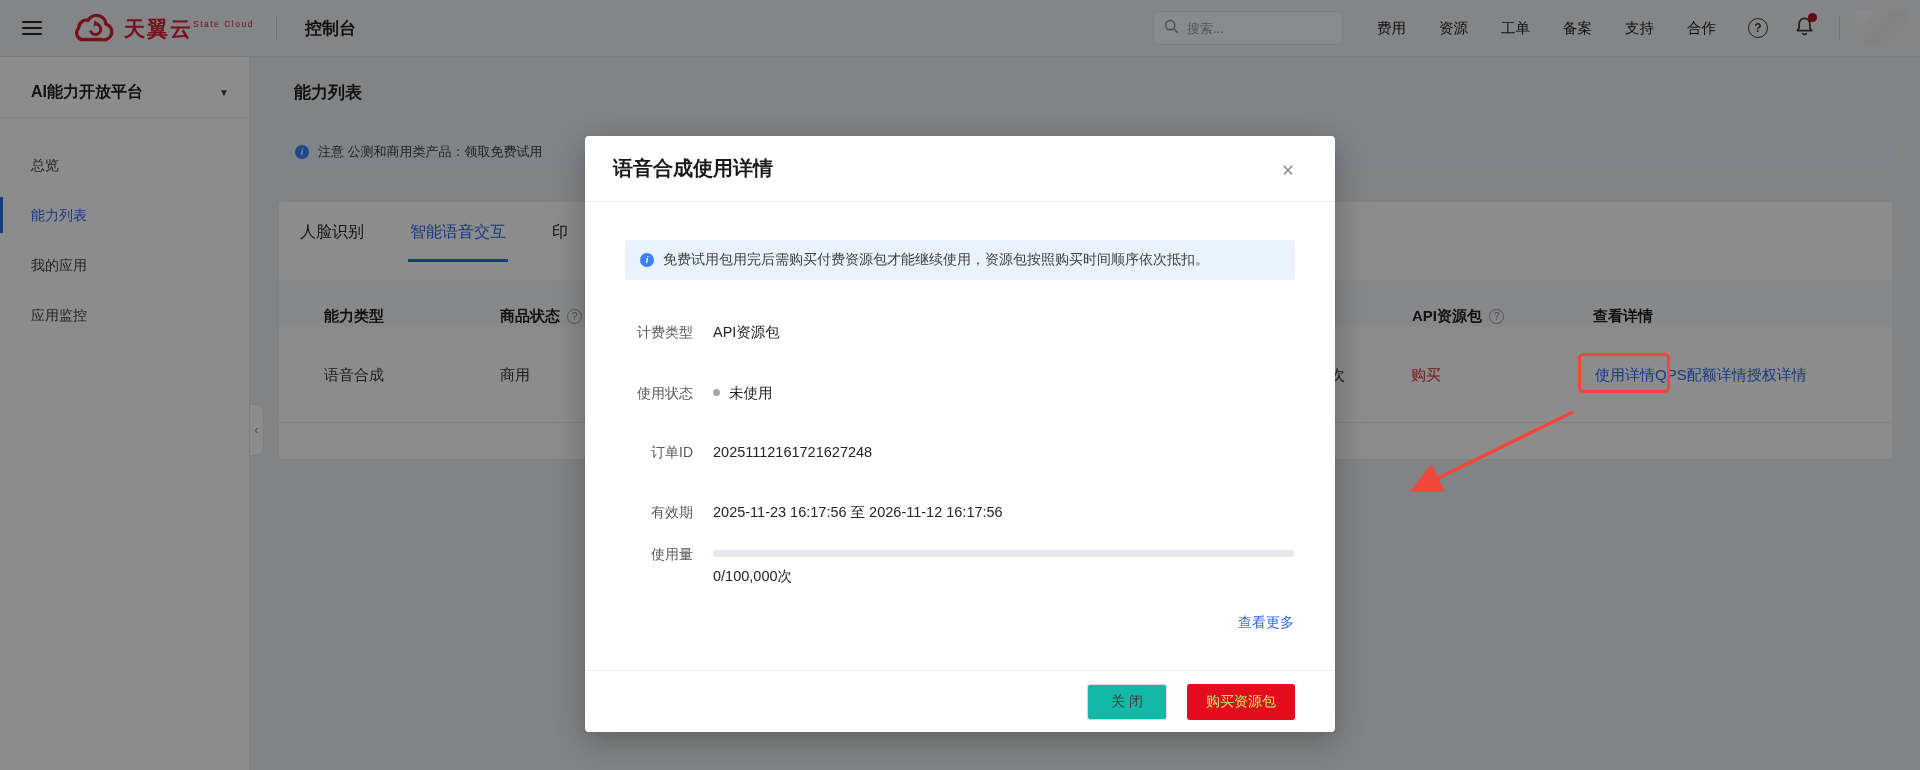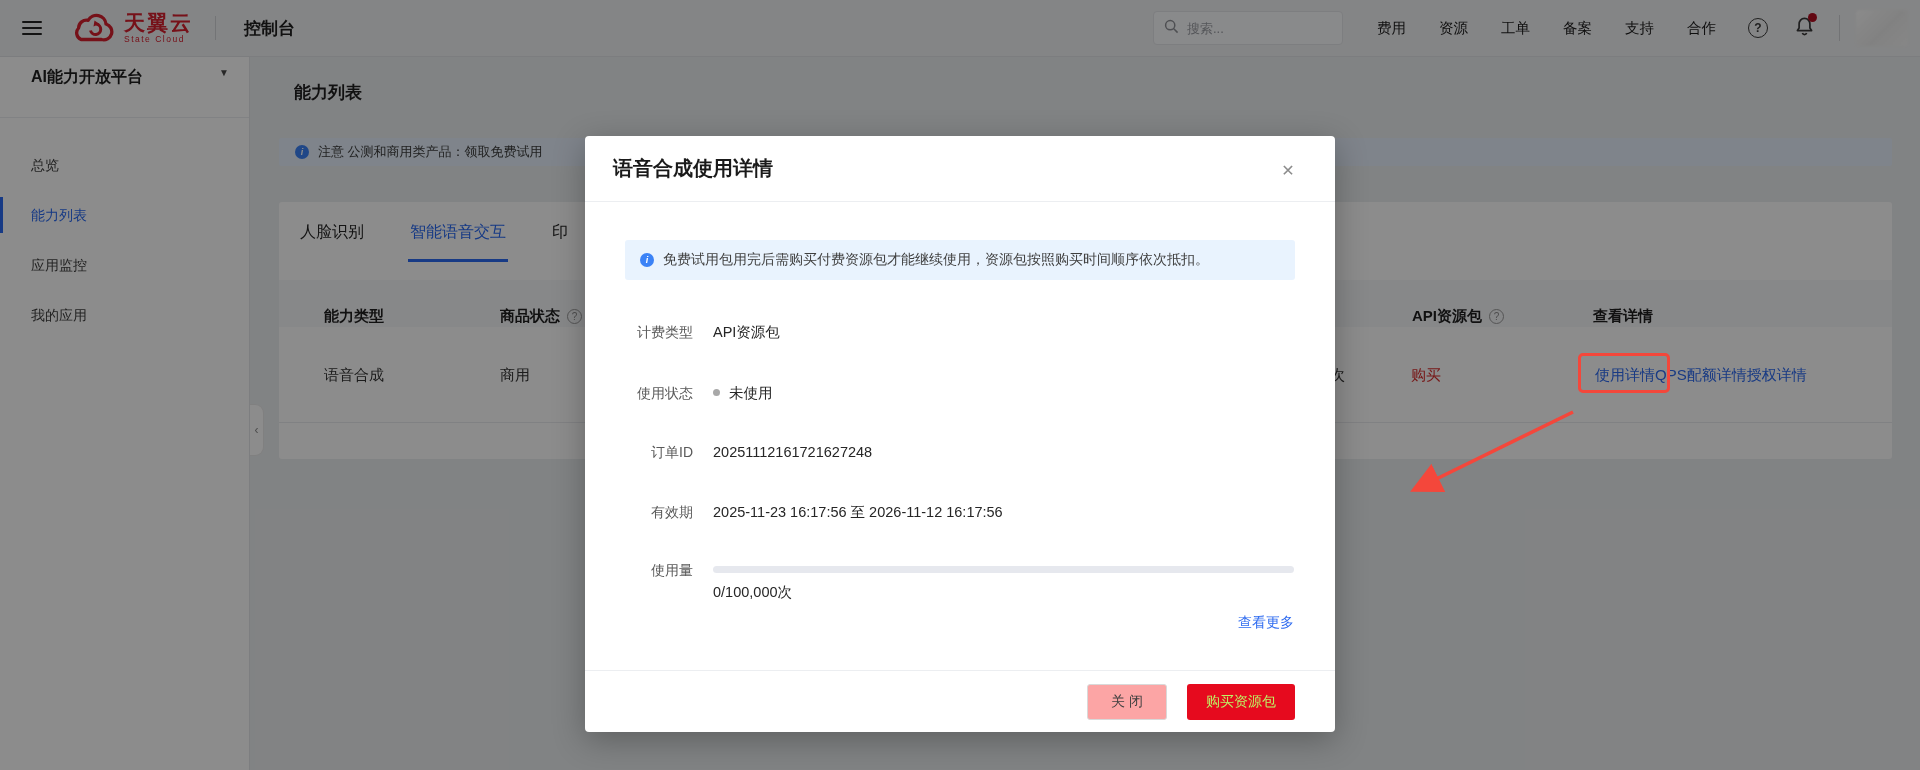--- a/index.html
+++ b/index.html
@@ -7,21 +7,21 @@
   body { font-family:"Liberation Sans","DejaVu Sans",sans-serif; }
 
   .page { position:relative; width:1920px; height:770px; background:#eceef1; overflow:hidden; }
 
   
   .topbar { position:absolute; top:0; left:0; right:0; height:57px; background:#f1f2f4;
             border-bottom:1px solid #e2e4e7; display:flex; align-items:center; z-index:1; }
   .burger { width:20px; margin-left:22px; cursor:pointer; }
   .burger i { display:block; height:2.5px; background:#232323; margin:3.5px 0; border-radius:1px; }
   .logo { display:flex; align-items:center; margin-left:28px; gap:8px; }
-  .logo-text { display:flex; flex-direction:column; line-height:1; }
+  .logo-text { display:flex; line-height:1; }
   .logo-name { font-size:21px; font-weight:700; color:var(--brand_red); letter-spacing:2px; }
   .logo-sub { font-size:8.5px; color:var(--brand_red); letter-spacing:1.5px; margin-top:2px; }
   .top-divider { width:1px; height:24px; background:#d2d4d8; margin-left:22px; }
   .console { margin-left:28px; font-size:17px; font-weight:600; color:#202020; }
   .top-spacer { flex:1; }
   .search { width:190px; height:34px; background:#fafbfd; border:1px solid #e3e5e9; border-radius:4px;
             display:flex; align-items:center; padding:0 10px; gap:8px; }
   .search input { border:none; outline:none; background:transparent; width:130px; font-size:13px; color:#333;
                   font-family:"Liberation Sans","DejaVu Sans",sans-serif; }
   .search input::placeholder { color:#9a9da3; }
@@ -30,21 +30,21 @@
   .help { width:20px; height:20px; border:1.7px solid #3a3a3a; border-radius:50%; margin-left:32px;
           display:flex; align-items:center; justify-content:center; font-size:12px; color:#3a3a3a; font-weight:700; cursor:pointer; }
   .bell-wrap { position:relative; margin-left:26px; cursor:pointer; }
   .bell-dot { position:absolute; right:-2px; top:-3px; width:9px; height:9px; border-radius:50%; background:#b30d20; }
   .avatar { width:52px; height:36px; border-radius:4px; margin-left:16px; margin-right:12px;
             background:linear-gradient(135deg,#fdfdfd 0%,#ececec 55%,#f6f6f6 100%); filter:blur(1.2px); }
   .top-divider2 { width:1px; height:26px; background:#cfd1d5; margin-left:24px; }
 
   
   .sidebar { position:absolute; top:57px; left:0; width:250px; bottom:0; background:#ffffff; border-right:1px solid #e4e6e9; }
-  .side-head { height:61px; border-bottom:1px solid #ebedf0; display:flex; align-items:flex-start;
+  .side-head { height:61px; border-bottom:1px solid #ebedf0; display:flex; align-items:center;
                padding:10px 20px 0 31px; }
   .side-title { font-size:16px; font-weight:700; color:#1f1f1f; flex:1; }
   .side-caret { font-size:10px; color:#4a4a4a; }
   .side-list { padding-top:22px; }
   .side-item { position:relative; height:50px; line-height:50px; padding-left:31px; font-size:14px; color:#404040; cursor:pointer; }
   .side-item.active { color:var(--tab_blue); }
   .side-item.active::before { content:""; position:absolute; left:0; top:7px; bottom:7px; width:3px; background:var(--tab_blue); }
   .collapse-handle { position:absolute; left:250px; top:404px; width:14px; height:52px; background:#fff;
                      border:1px solid #e9e9e9; border-left:none; border-radius:0 9px 9px 0; z-index:2;
                      display:flex; align-items:center; justify-content:center; color:#8c8c8c; font-size:12px; cursor:pointer; }
@@ -86,21 +86,21 @@
   .f-label { width:68px; text-align:right; font-size:14px; color:#595959; line-height:20px; }
   .f-value { margin-left:20px; font-size:14.5px; color:#262626; line-height:20px; }
   .status-dot { display:inline-block; width:7px; height:7px; border-radius:50%; background:#a8a8a8; margin-right:9px; vertical-align:2px; }
   .usage-bar { width:581px; height:7px; background:#e6e8ee; border-radius:4px; margin-top:6px; }
   .usage-fill { height:100%; width:0%; background:var(--tab_blue); border-radius:4px; }
   .usage-text { margin-top:9px; font-size:14.5px; color:#262626; }
   .more-link { position:absolute; right:41px; top:478px; font-size:14px; color:var(--link_blue); cursor:pointer; }
   .m-footer { position:absolute; left:0; right:0; top:534px; bottom:0; border-top:1px solid #eceef1;
               display:flex; align-items:center; justify-content:flex-end; gap:20px; padding-right:40px; }
   .btn { height:36px; border-radius:3px; font-size:14px; cursor:pointer; font-family:"Liberation Sans","DejaVu Sans",sans-serif; }
-  .btn-close { padding:0 23px; background:#fca5a5; border:1px solid #d9d9d9; color:#404040; }
+  .btn-close { padding:0 23px; background:#14b8a6; border:1px solid #d9d9d9; color:#404040; }
   .btn-buy { padding:0 19px; background:var(--accent_red); border:none; color:#bef264; }
 
   
   .anno-box { position:absolute; left:1578px; top:353px; width:92px; height:40px; border:3px solid var(--annotation_red);
               border-radius:5px; z-index:30; }
   .anno-arrow { position:absolute; left:1390px; top:398px; width:200px; height:105px; z-index:30; }
 </style>
 </head>
 <body>
 
@@ -160,22 +160,22 @@
   </div>
 
   <div class="sidebar">
     <div class="side-head">
       <span class="side-title">AI能力开放平台</span>
       <span class="side-caret">▼</span>
     </div>
     <div class="side-list">
       <div class="side-item">总览</div>
       <div class="side-item active">能力列表</div>
+      <div class="side-item">我的应用</div>
       <div class="side-item">应用监控</div>
-      <div class="side-item">我的应用</div>
     </div>
   </div>
   <div class="collapse-handle">
     <span>‹</span>
   </div>
 
   <div class="main">
     <div class="page-title">能力列表</div>
 
     <div class="notice">
@@ -243,21 +243,21 @@
     <div class="field" style="top:306px">
       <div class="f-label">订单ID</div>
       <div class="f-value">20251112161721627248</div>
     </div>
 
     <div class="field" style="top:366px">
       <div class="f-label">有效期</div>
       <div class="f-value">2025-11-23 16:17:56 至 2026-11-12 16:17:56</div>
     </div>
 
-    <div class="field" style="top:424px">
+    <div class="field" style="top:408px">
       <div class="f-label">使用量</div>
       <div class="f-value">
         <div class="usage-bar">
           <div class="usage-fill" style="width: 0%;"></div>
         </div>
         <div class="usage-text">0/100,000次</div>
       </div>
     </div>
 
     <div class="more-link">查看更多</div>

